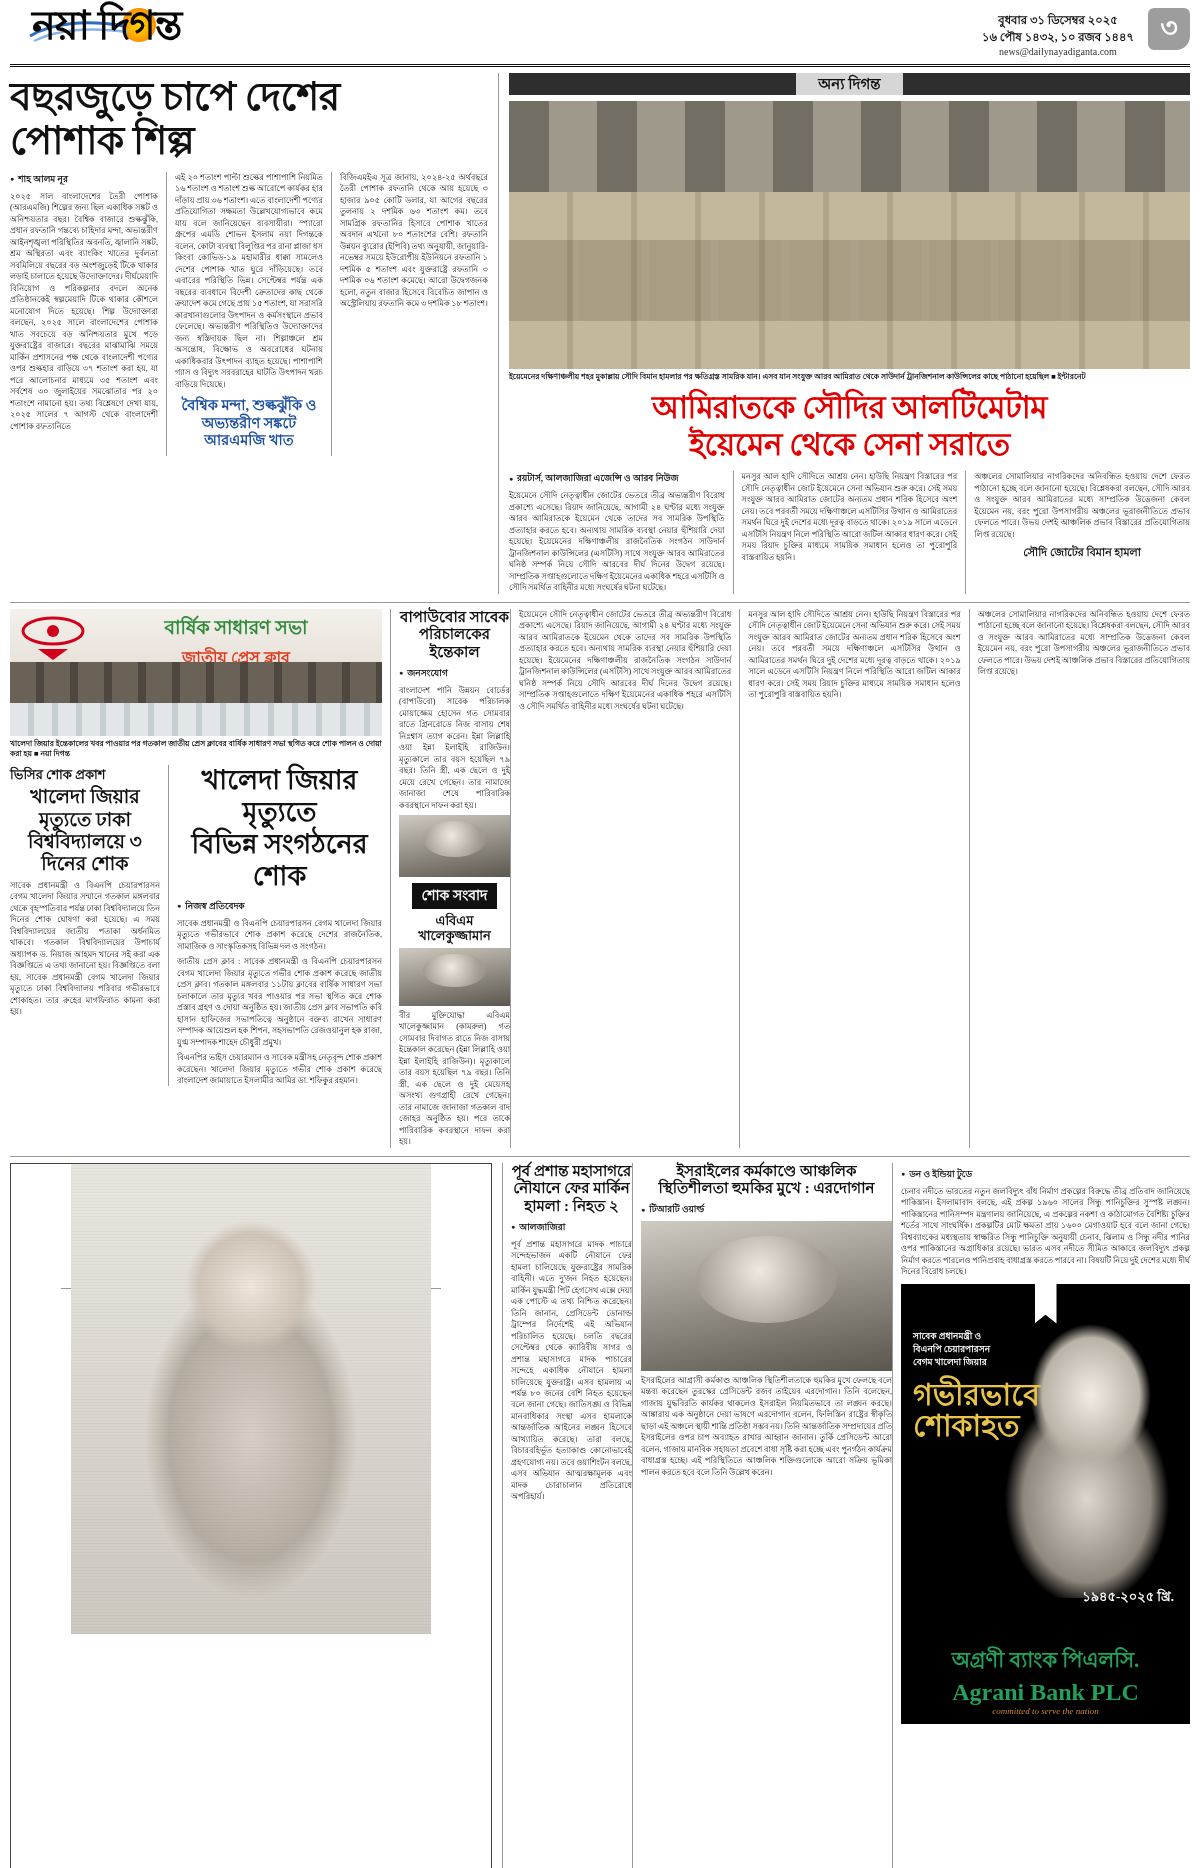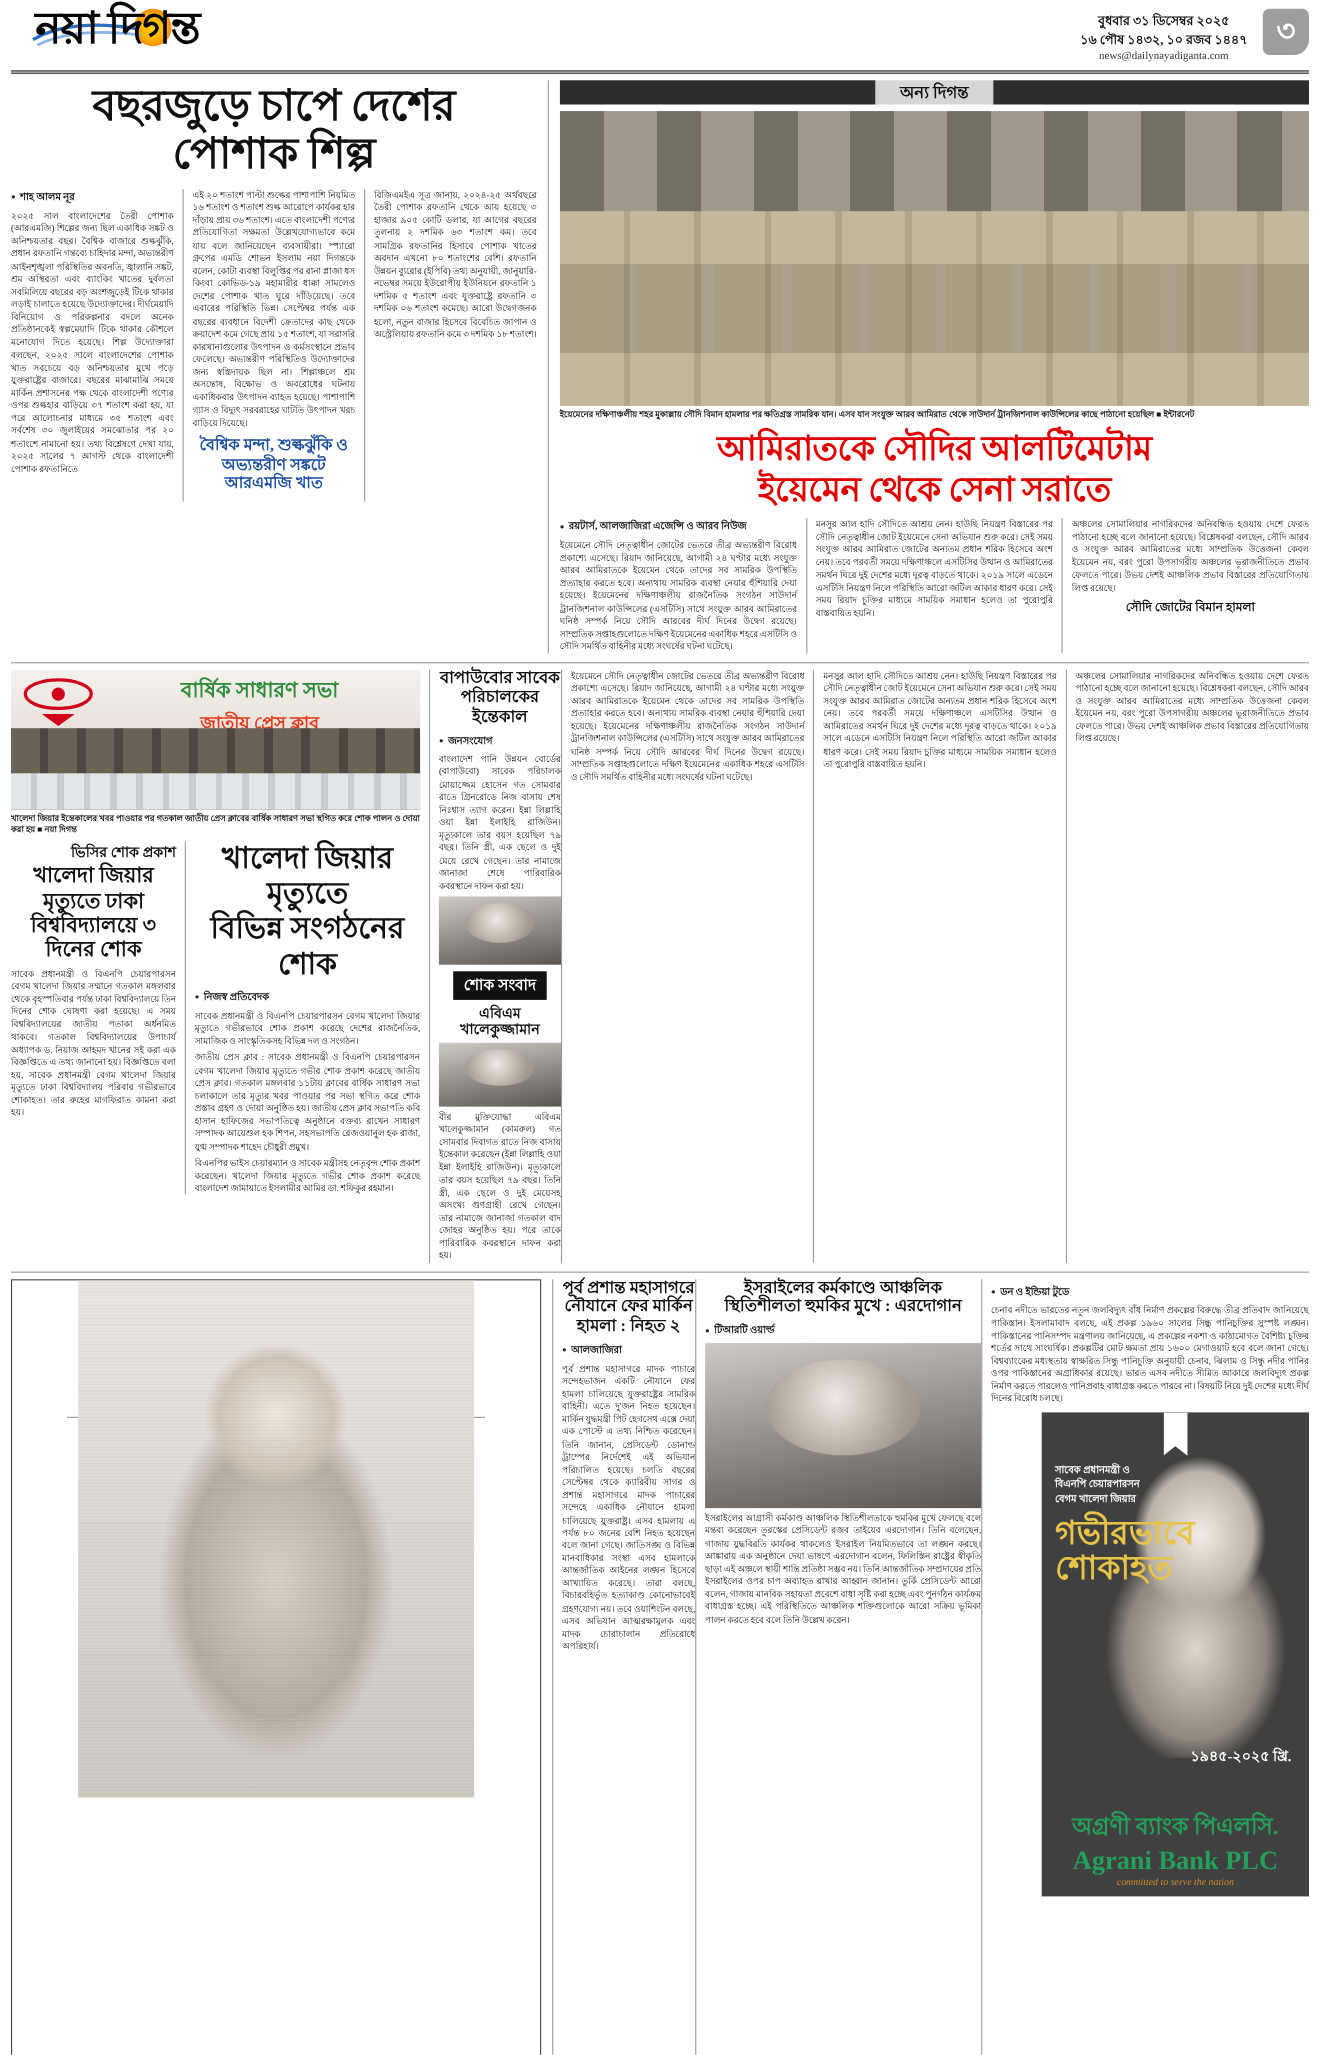--- a/index.html
+++ b/index.html
@@ -39,21 +39,21 @@
   .hline { border-top: 0.8px solid #999; }
   .col-text {
     font-size: 8.1px; line-height: 1.42; text-align: justify; text-justify: inter-word;
     hyphens: auto; word-spacing: -0.3px;
   }
   .byline { font-size: 9px; font-weight: bold; display: flex; align-items: center; gap: 4px; margin-bottom: 4px; }
   .byline::before { content: "●"; font-size: 7px; color: #222; }
   .cap { font-size: 7.6px; line-height: 1.35; font-weight: bold; margin-top: 3px; }
   .photo { background: #cfc9bd; position: relative; overflow: hidden; }
   .lead-headline {
-    font-size: 39px; font-weight: bold; line-height: 1.14; text-align: center;
+    font-size: 39px; font-weight: bold; line-height: 1.14; text-align: left;
     letter-spacing: -0.5px; padding: 2px 0 8px 0;
   }
   .lead-cols { display: flex; gap: 8px; }
   .lead-cols > div { flex: 1; }
   .subhead-blue {
     color: #1b4fa0; font-weight: bold; font-size: 14.5px; line-height: 1.22;
     text-align: center; margin: 7px 0 6px 0;
   }
 
   
@@ -69,30 +69,30 @@
     text-align: center; letter-spacing: -0.5px; margin: 8px 0 8px 0;
   }
 
   
   .hl { font-weight: bold; text-align: center; line-height: 1.18; }
   .hl-xl { font-size: 27px; }
   .hl-lg { font-size: 19px; }
   .hl-md { font-size: 15px; }
   .hl-sm { font-size: 13px; }
 
-  .kicker { font-size: 13px; font-weight: bold; text-align: right; }
+  .kicker { font-size: 13px; font-weight: bold; text-align: left; }
   .blk-label {
     background: #111; color: #fff; font-size: 14px; font-weight: bold;
     display: inline-block; padding: 1px 10px;
   }
 
   
   .portrait { background: #b9b4ab; position: relative; overflow: hidden; }
   .ad-box { border: 1.2px solid #444; position: relative; overflow: hidden; background: #fff; }
-  .ad-dark { background: #404040; color: #fff; position: relative; overflow: hidden; margin-left: 46px; }
+  .ad-dark { background: #000000; color: #fff; position: relative; overflow: hidden; }
 
   .mono-face {
     position: absolute; inset: 0;
     background:
       radial-gradient(ellipse 26% 20% at 50% 26%, #efe7dd 0%, #cfc5b8 55%, rgba(0,0,0,0) 70%),
       radial-gradient(ellipse 38% 44% at 50% 58%, #d8d0c6 0%, #b5ada2 60%, rgba(0,0,0,0) 78%),
       linear-gradient(#e9e6e0, #cdc8c0);
   }
   .grainy::after {
     content:""; position:absolute; inset:0; opacity:.35;

